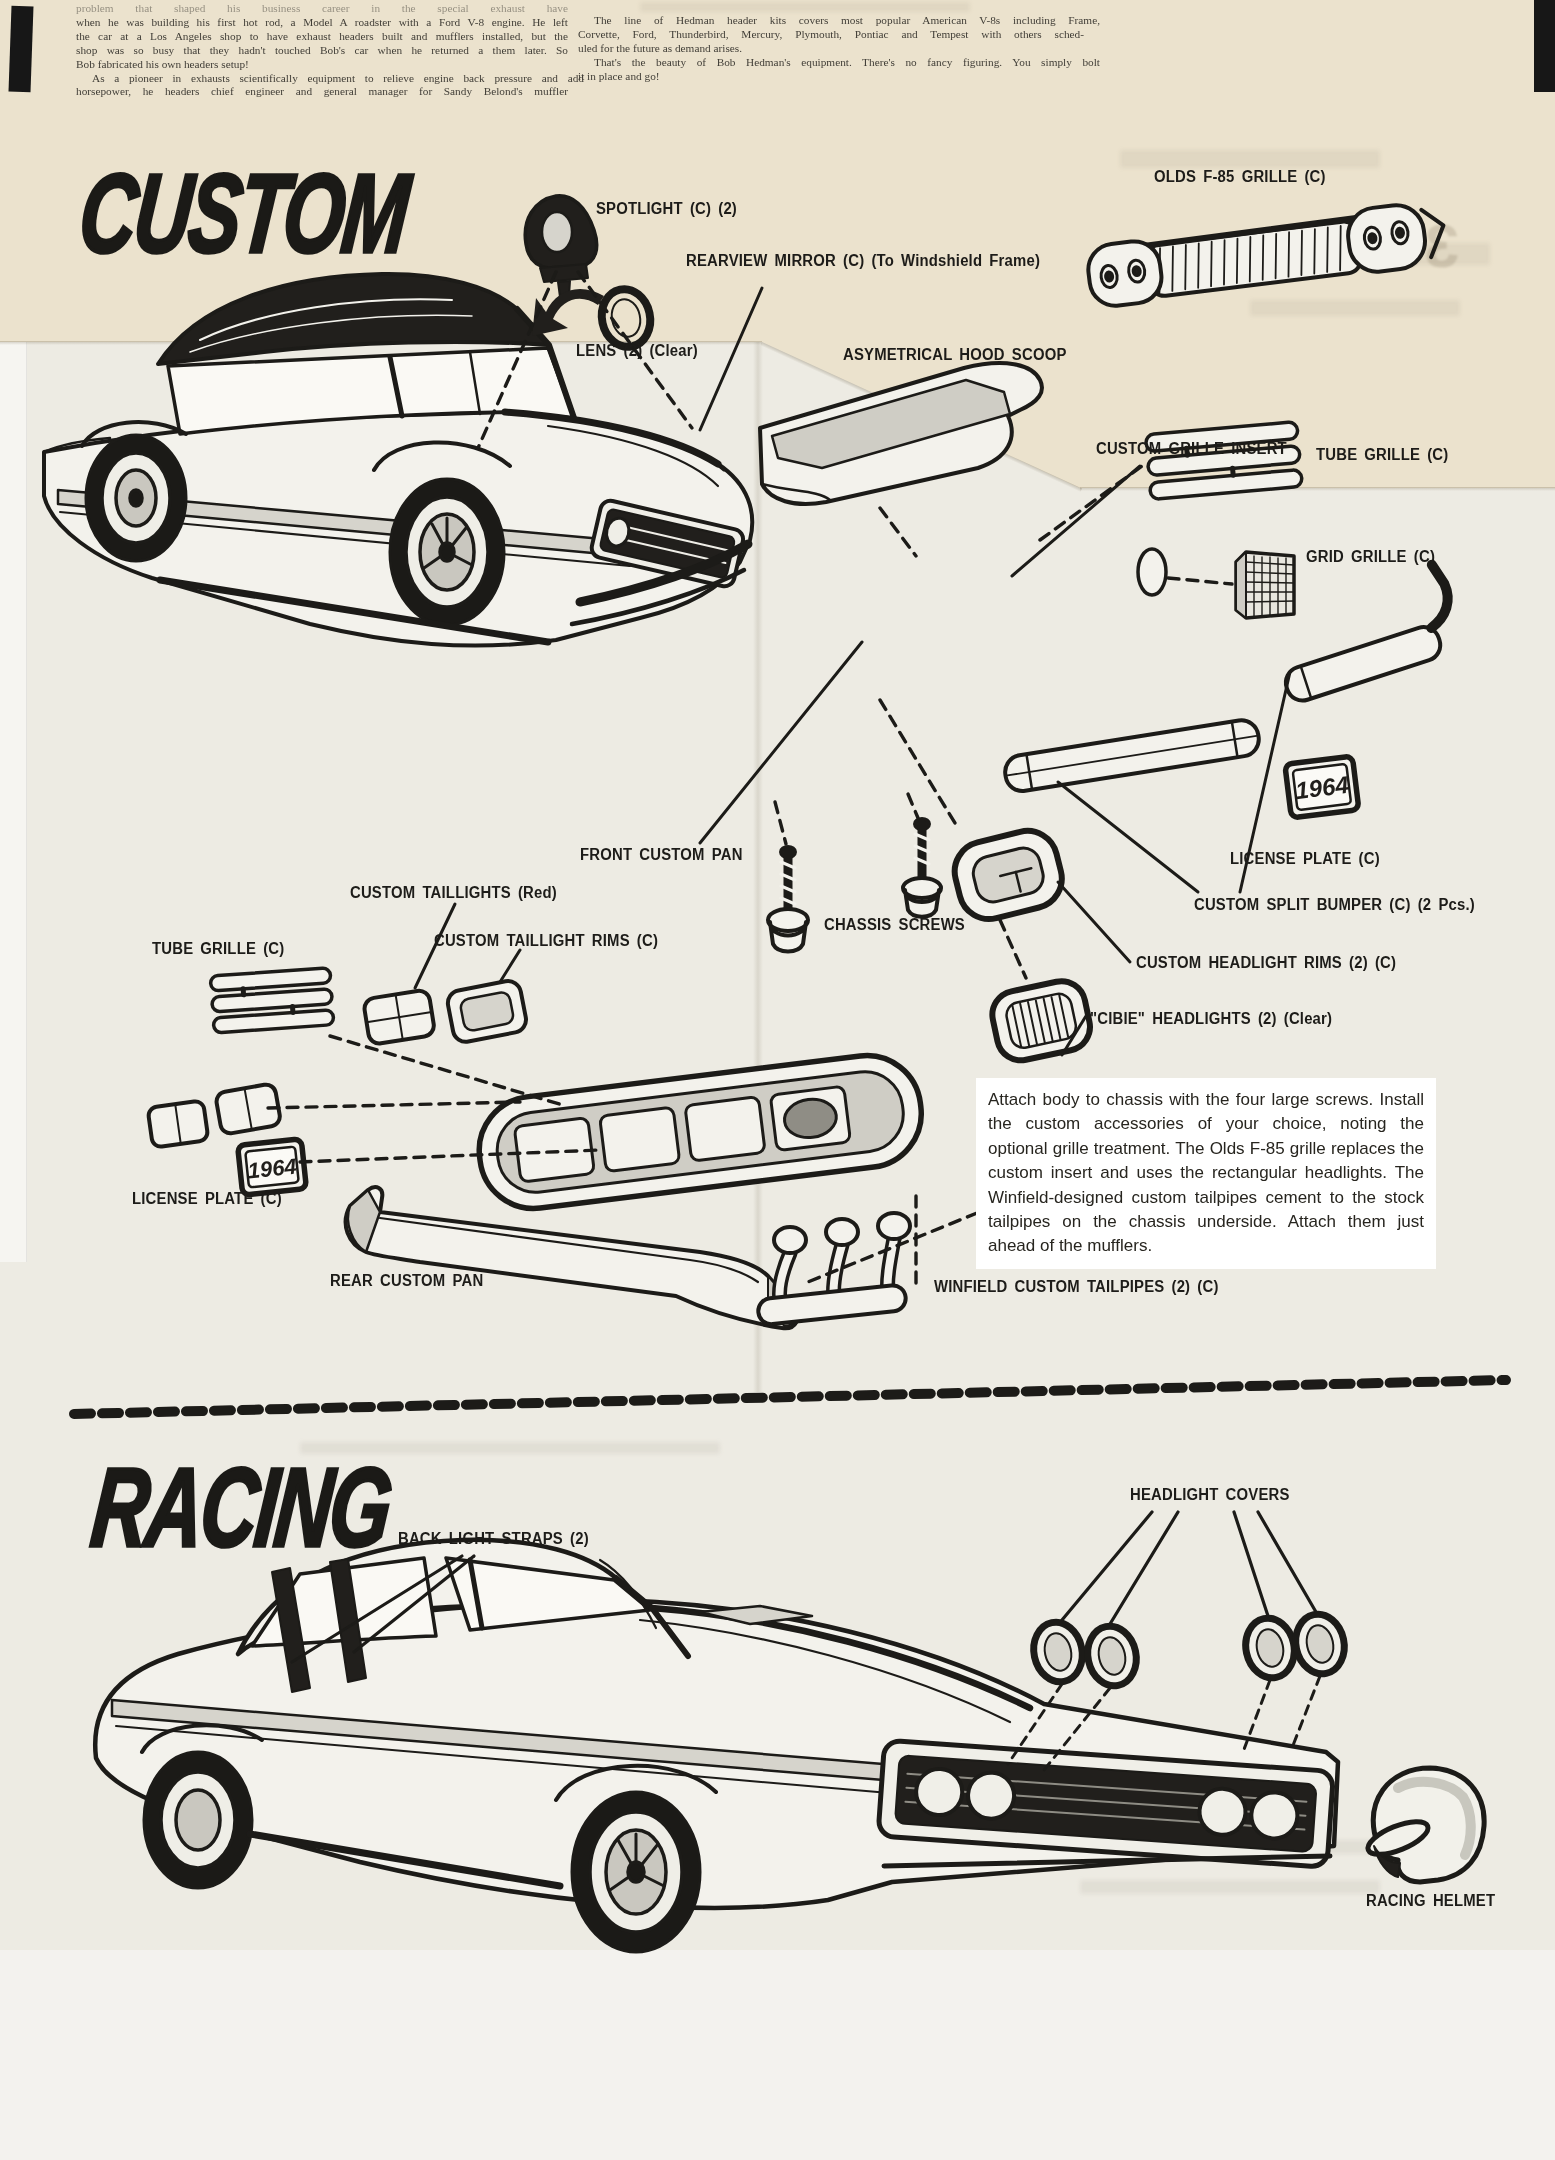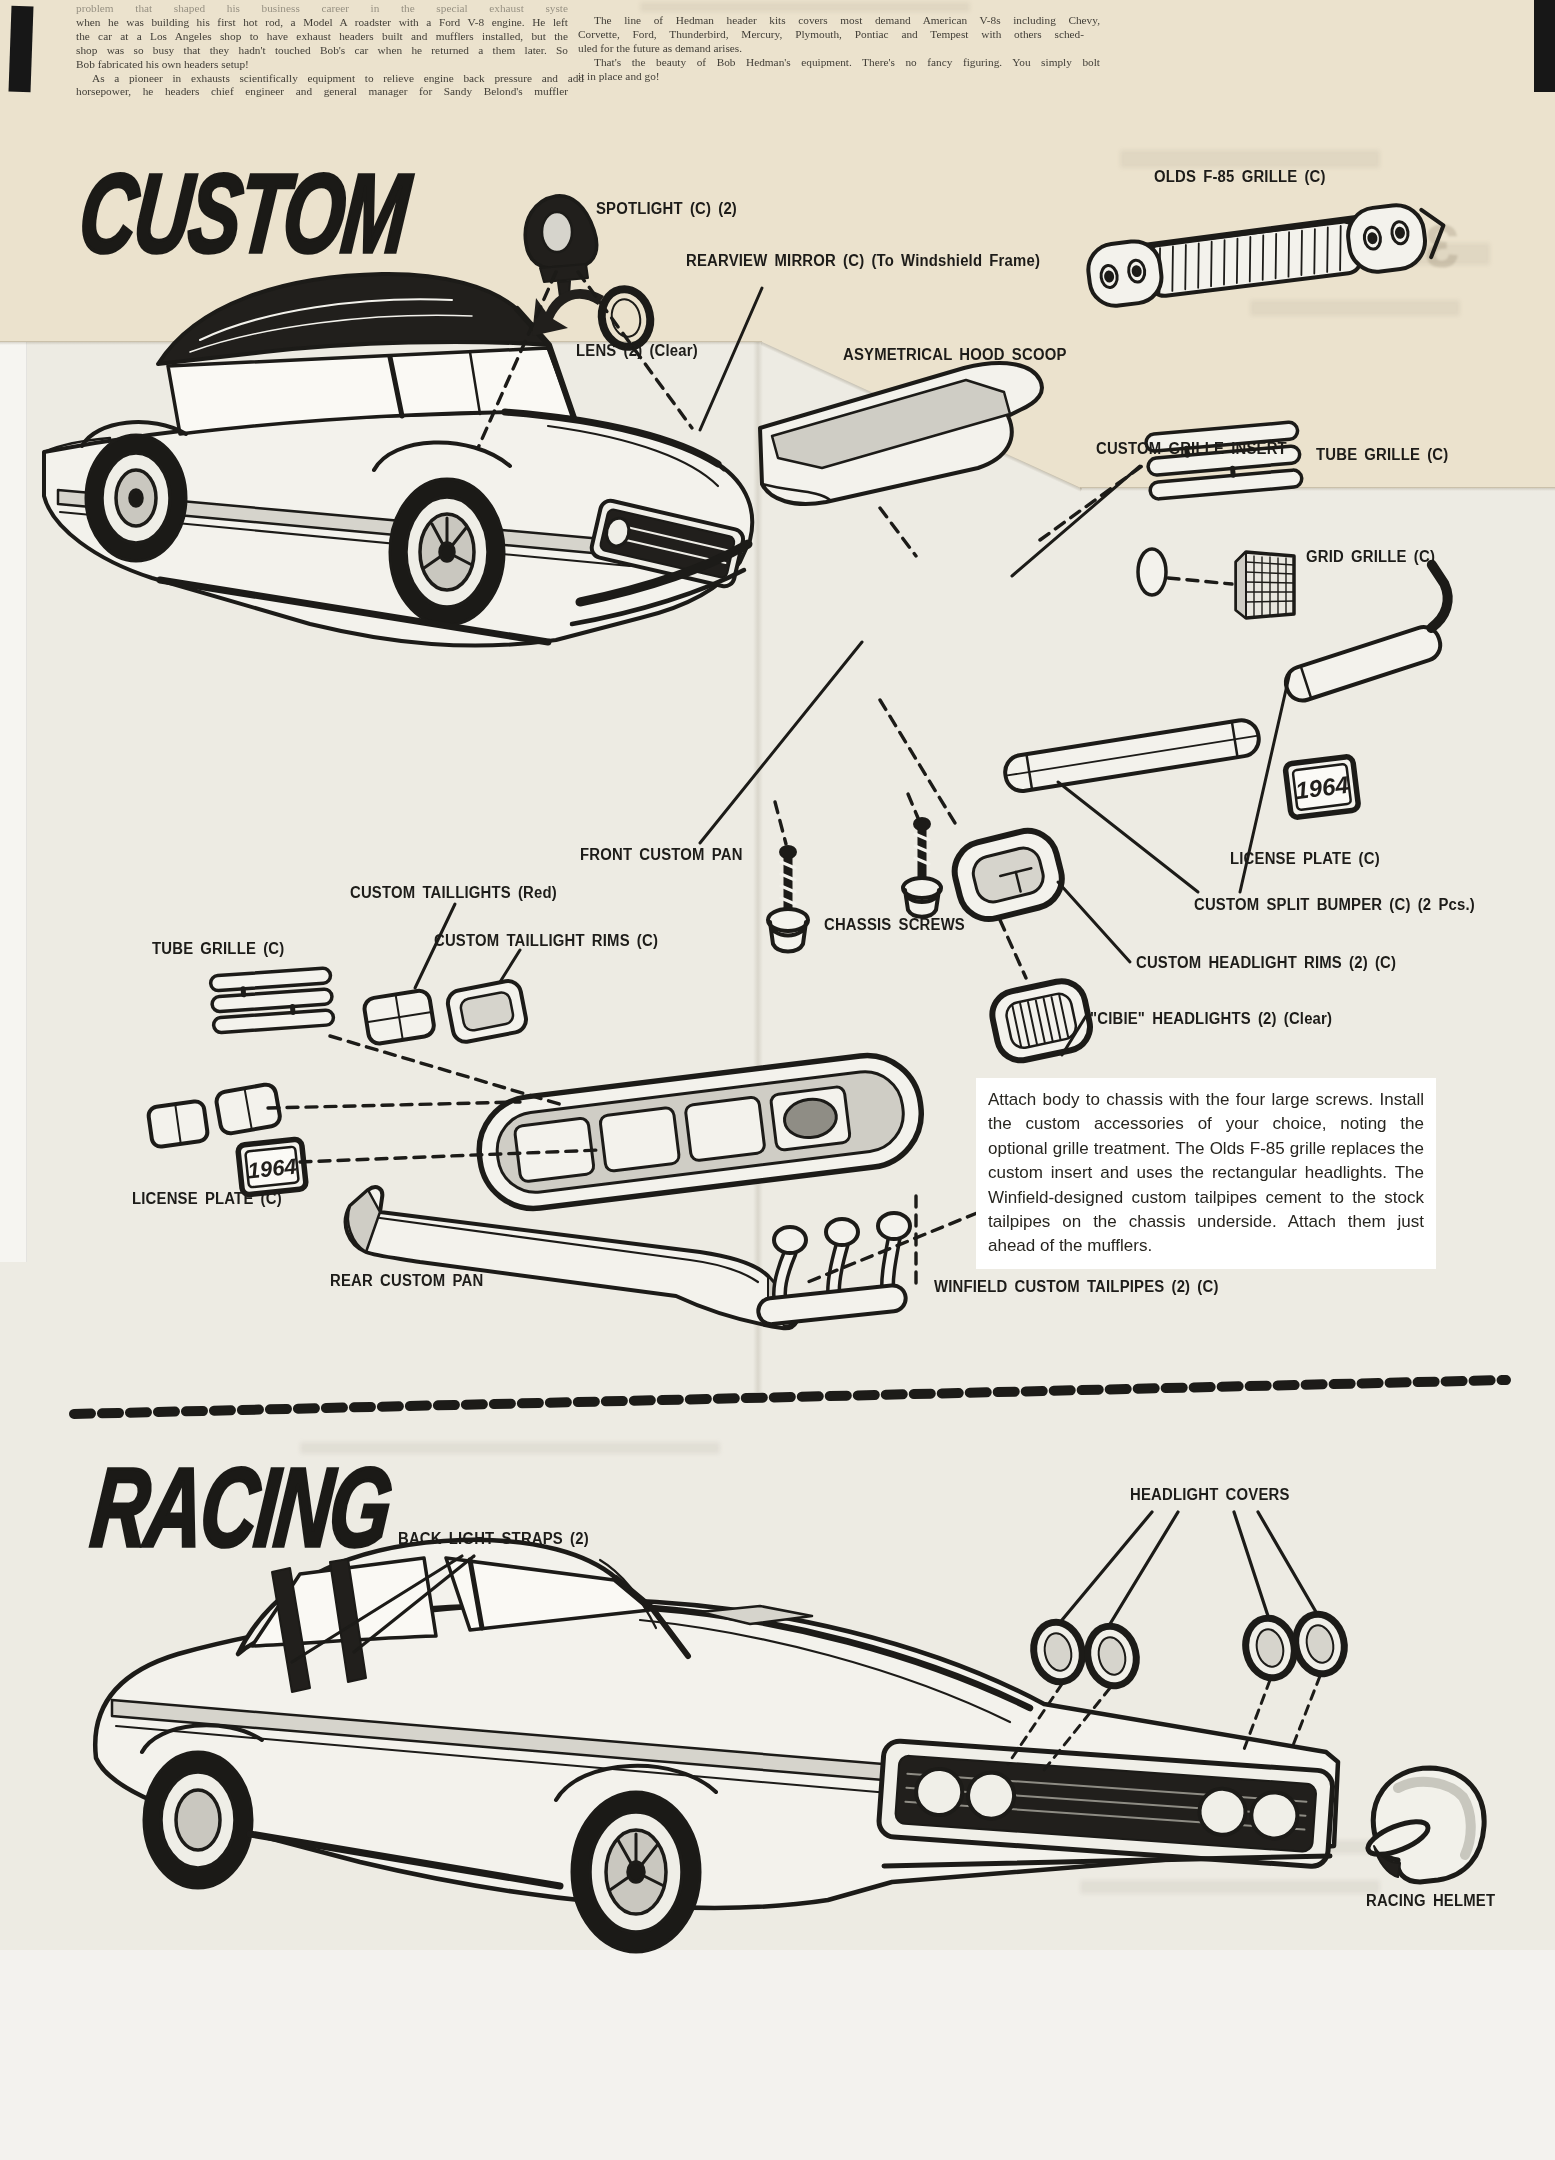--- a/index.html
+++ b/index.html
@@ -48,30 +48,30 @@
   <div class="gbar" style="left:1120px;top:150px;width:260px;height:18px;"></div>
   <div class="gbar" style="left:1190px;top:243px;width:300px;height:22px;"></div>
   <div class="gbar" style="left:1250px;top:300px;width:210px;height:16px;"></div>
   <div class="gbar" style="left:640px;top:2px;width:330px;height:10px;"></div>
   <div class="gbar" style="left:1050px;top:1840px;width:330px;height:14px;"></div>
   <div class="gbar" style="left:1080px;top:1880px;width:300px;height:14px;"></div>
   <div class="gbar" style="left:300px;top:1442px;width:420px;height:12px;"></div>
   <div class="ghost30" style="left:1390px;top:210px;">30</div>
 
   <div class="article" style="left:76px;top:2px;width:492px;">
-    <div class="ln j faint">problem that shaped his business career in the special exhaust syste</div>
+    <div class="ln j faint">problem that shaped his business career in the special exhaust have</div>
     <div class="ln j">when he was building his first hot rod, a Model A roadster with a Ford V-8 engine. He left</div>
     <div class="ln j">the car at a Los Angeles shop to have exhaust headers built and mufflers installed, but the</div>
     <div class="ln j">shop was so busy that they hadn't touched Bob's car when he returned a them later. So</div>
     <div class="ln s">Bob fabricated his own headers setup!</div>
     <div class="ln j indent">As a pioneer in exhausts scientifically equipment to relieve engine back pressure and add</div>
     <div class="ln j">horsepower, he headers chief engineer and general manager for Sandy Belond's muffler</div>
   </div>
   <div class="article" style="left:578px;top:14px;width:506px;">
-    <div class="ln j indent">The line of Hedman header kits covers most demand American V-8s including Chevy,</div>
+    <div class="ln j indent">The line of Hedman header kits covers most popular American V-8s including Frame,</div>
     <div class="ln j">Corvette, Ford, Thunderbird, Mercury, Plymouth, Pontiac and Tempest with others sched-</div>
     <div class="ln s">uled for the future as demand arises.</div>
     <div class="ln j indent">That's the beauty of Bob Hedman's equipment. There's no fancy figuring. You simply bolt</div>
     <div class="ln s">it in place and go!</div>
   </div>
 
   <svg class="art" width="1555" height="2160" viewBox="0 0 1555 2160">
     <g stroke="#1c1b18" fill="none" stroke-linecap="round" stroke-linejoin="round">
 
       <g stroke-width="3.5">

